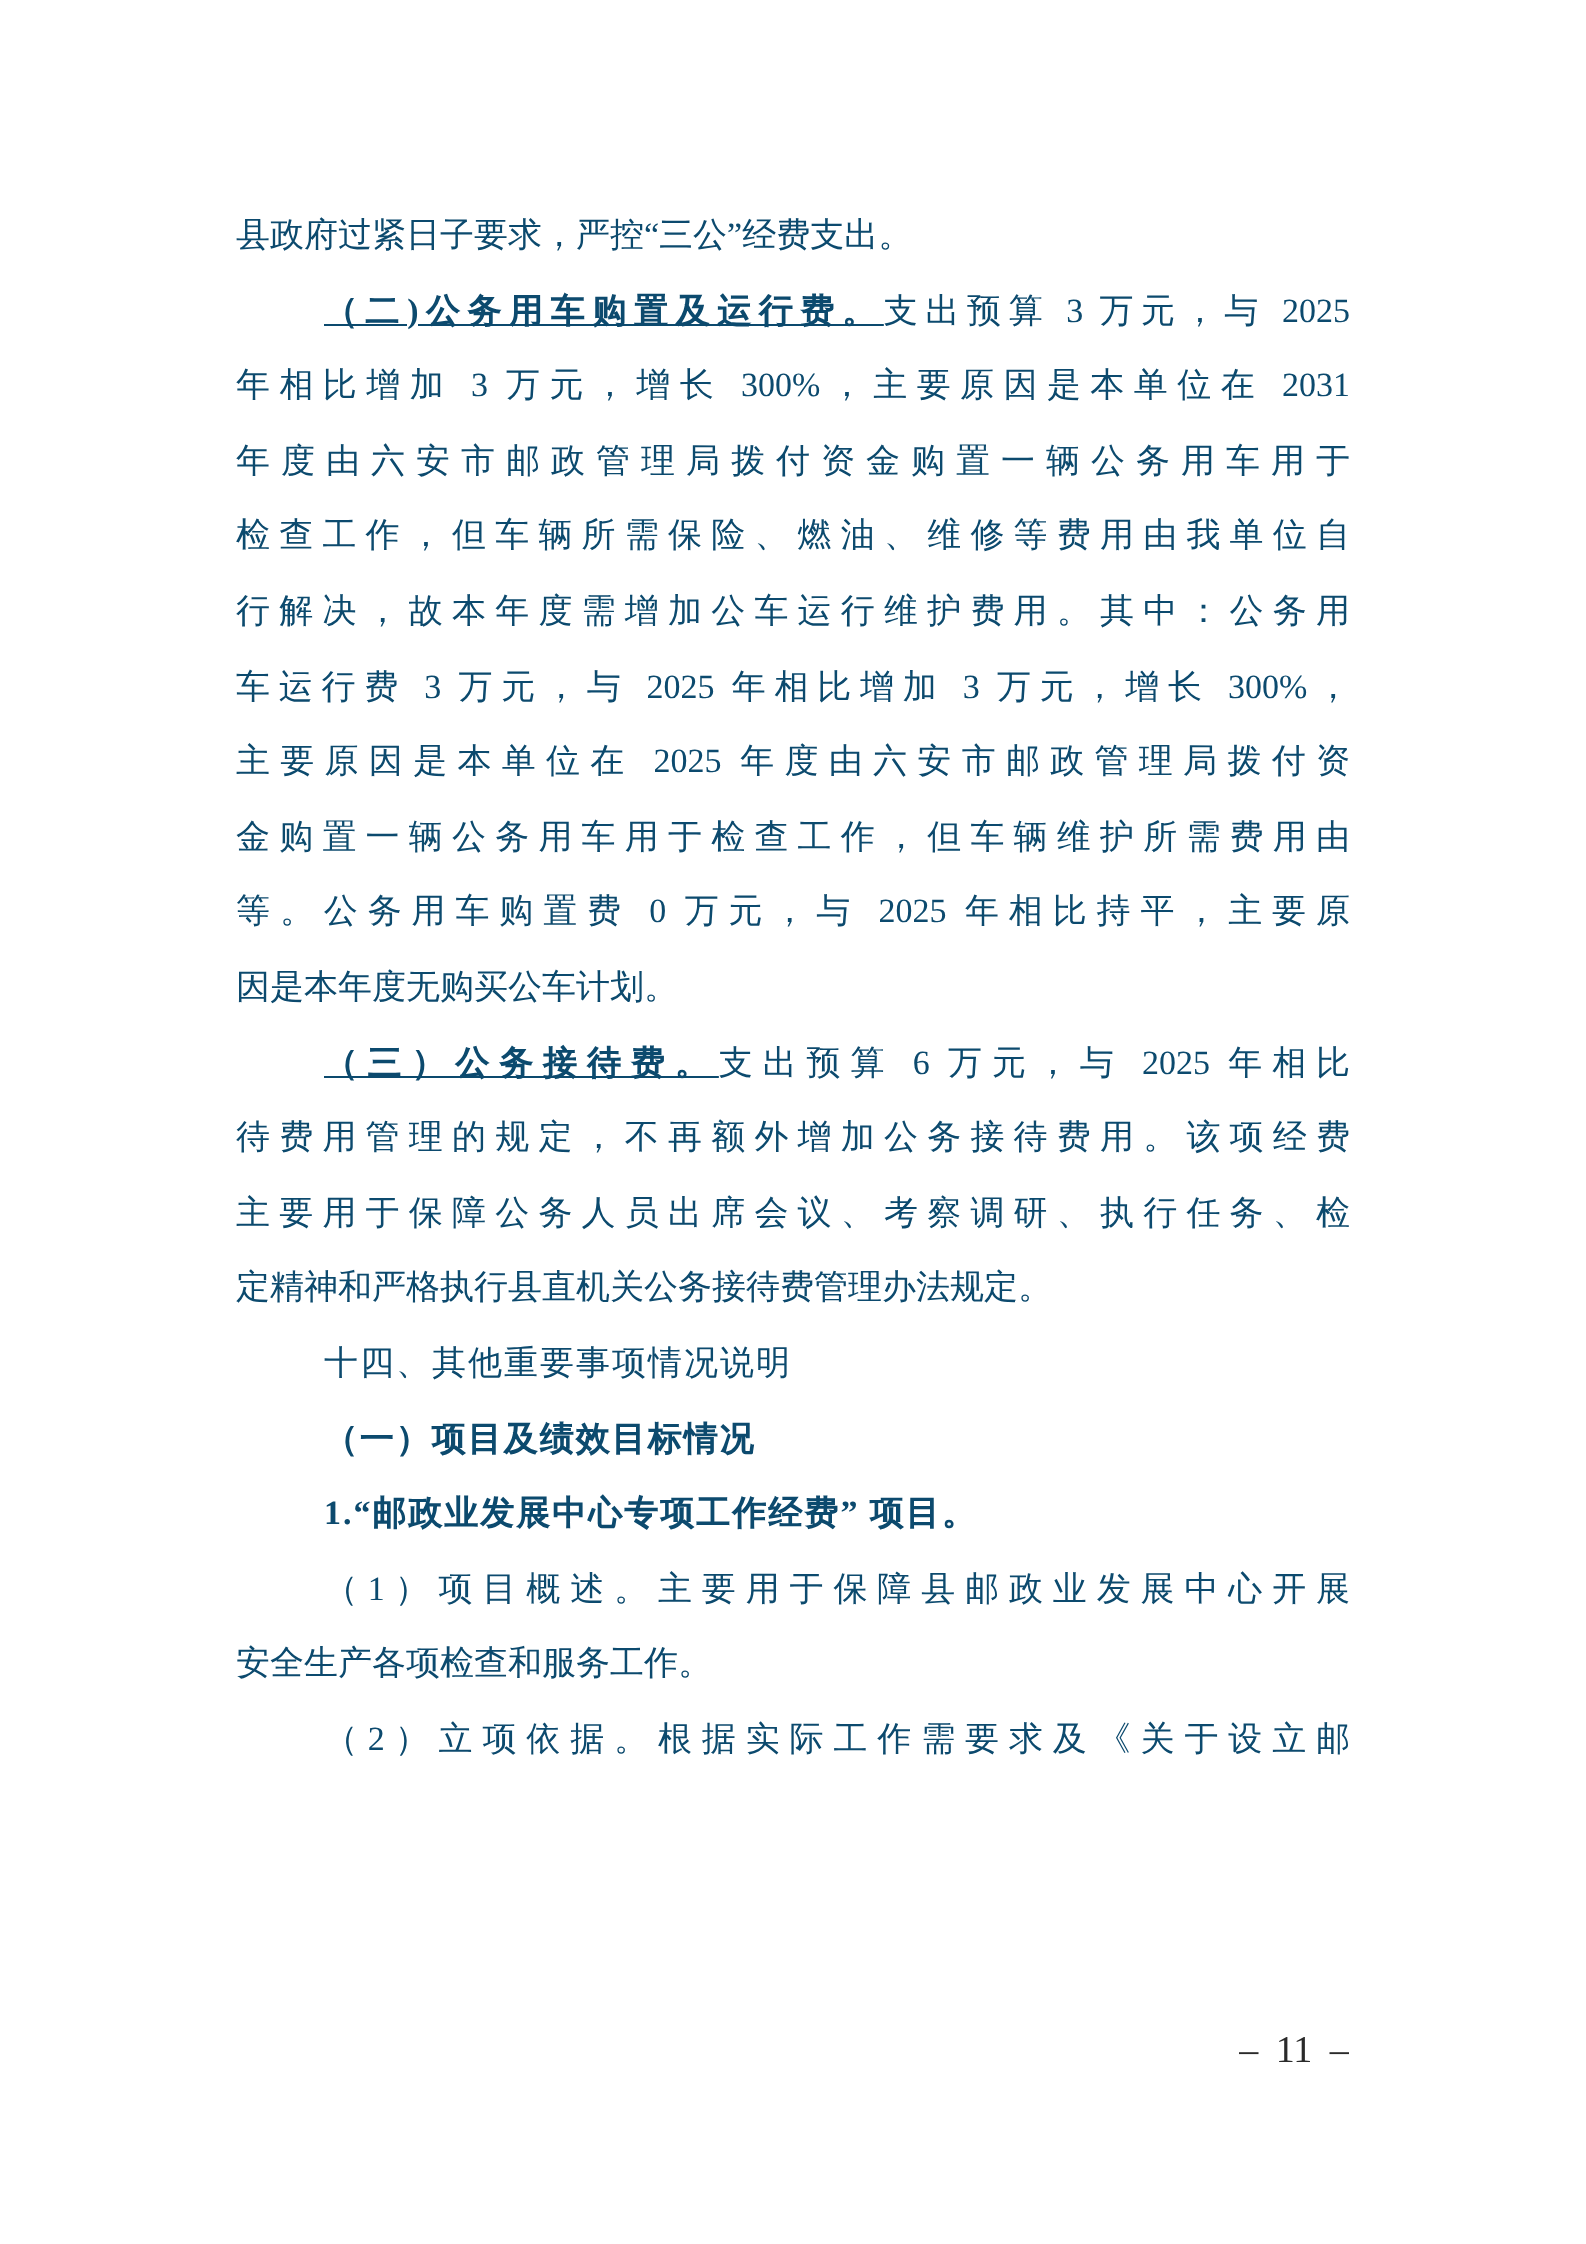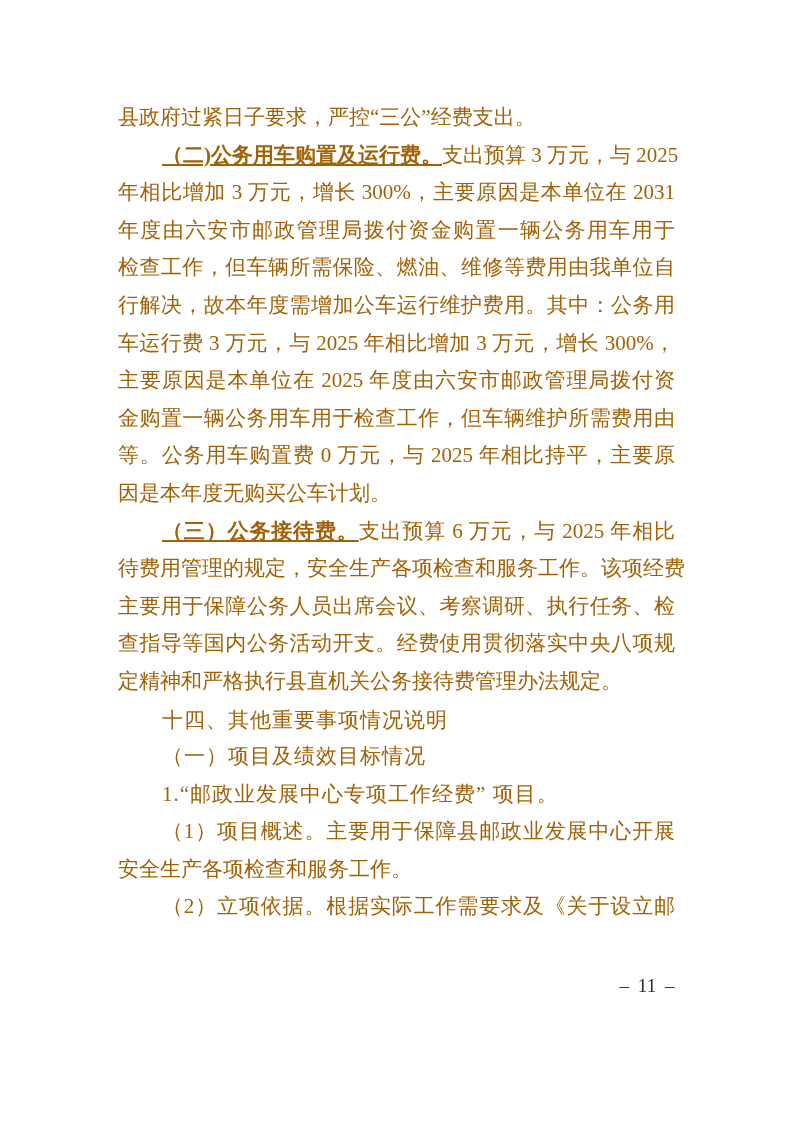--- a/index.html
+++ b/index.html
@@ -17,53 +17,53 @@
     font-family: "Liberation Serif", serif;
     color: #1a1a1a;
   }
   .content {
     position: absolute;
     left: 118px;
     top: 99px;
     width: 557px;
   }
   .line {
-    font-size: 21px;
+    font-size: 17px;
     line-height: 37.6px;
     height: 37.6px;
     text-align: justify;
     text-align-last: justify;
     word-break: keep-all;
     white-space: nowrap;
-    color: #a16207;
+    color: #0c4a6e;
   }
   .line.last {
     text-align-last: left;
   }
   .line.indent {
     text-indent: 44px;
   }
   .lead {
     font-weight: 700;
     text-decoration: underline;
   }
   .line.h-hei {
     font-family: "Liberation Sans", sans-serif;
     font-weight: 400;
     text-align-last: left;
     letter-spacing: 1px;
   }
   .line.h-kai {
-    font-weight: 400;
+    font-weight: 700;
     text-align-last: left;
     letter-spacing: 1px;
   }
   .page-number {
     position: absolute;
-    top: 974px;
+    top: 1014px;
     left: 612px;
     width: 70px;
     font-size: 19px;
     line-height: 24px;
     color: #2a2a2a;
     text-align: center;
     font-family: "Liberation Serif", serif;
     word-spacing: 4px;
   }
 </style>
@@ -77,23 +77,22 @@
       <div class="line"><span>年相比增加 3 万元，增长 300%，主要原因是本单位在 2031</span></div>
       <div class="line"><span>年度由六安市邮政管理局拨付资金购置一辆公务用车用于</span></div>
       <div class="line"><span>检查工作，但车辆所需保险、燃油、维修等费用由我单位自</span></div>
       <div class="line"><span>行解决，故本年度需增加公车运行维护费用。其中：公务用</span></div>
       <div class="line"><span>车运行费 3 万元，与 2025 年相比增加 3 万元，增长 300%，</span></div>
       <div class="line"><span>主要原因是本单位在 2025 年度由六安市邮政管理局拨付资</span></div>
       <div class="line"><span>金购置一辆公务用车用于检查工作，但车辆维护所需费用由</span></div>
       <div class="line"><span>等。公务用车购置费 0 万元，与 2025 年相比持平，主要原</span></div>
       <div class="line last"><span>因是本年度无购买公车计划。</span></div>
       <div class="line indent"><span class="lead">（三）公务接待费。</span><span>支出预算 6 万元，与 2025 年相比</span></div>
-      <div class="line"><span>待费用管理的规定，安全生产各项检查和服务工作。该项经费</span></div>
+      <div class="line"><span>待费用管理的规定，不再额外增加公务接待费用。该项经费</span></div>
       <div class="line"><span>主要用于保障公务人员出席会议、考察调研、执行任务、检</span></div>
-      <div class="line"><span>查指导等国内公务活动开支。经费使用贯彻落实中央八项规</span></div>
       <div class="line last"><span>定精神和严格执行县直机关公务接待费管理办法规定。</span></div>
       <div class="line indent h-hei last"><span>十四、其他重要事项情况说明</span></div>
       <div class="line indent h-kai last"><span>（一）项目及绩效目标情况</span></div>
       <div class="line indent h-kai last"><span>1.“邮政业发展中心专项工作经费” 项目。</span></div>
       <div class="line indent"><span>（1）项目概述。主要用于保障县邮政业发展中心开展</span></div>
       <div class="line last"><span>安全生产各项检查和服务工作。</span></div>
       <div class="line indent"><span>（2）立项依据。根据实际工作需要求及《关于设立邮</span></div>
     </div>
   <div class="page-number">– 11 –</div>
 </div>

